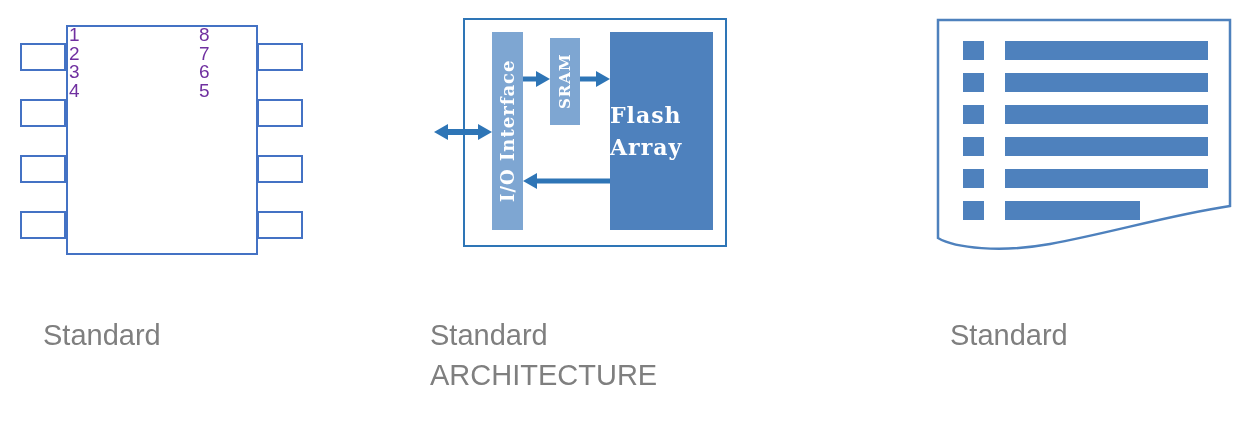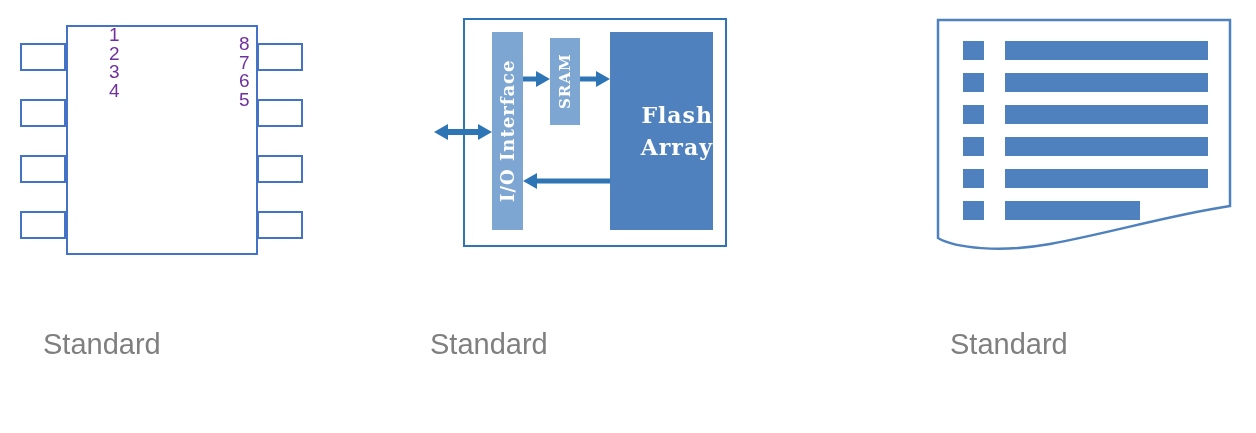--- a/index.html
+++ b/index.html
@@ -20,57 +20,56 @@
     border:2px solid var(--chip-border,#4472C4);background:#fff;
   }
   .pin.left{left:20px;}
   .pin.right{left:257px;}
   .pin.r1{top:43px;}.pin.r2{top:99px;}.pin.r3{top:155px;}.pin.r4{top:211px;}
   .pin-col{
     position:absolute;top:26px;
     font-size:19px;line-height:18.6px;
     color:var(--pin-number,#7030A0);
     white-space:pre-line;
-    padding-left:40px;
   }
   .pin-col.left{left:69px;}
-  .pin-col.right{left:199px;margin-top:9px;}
+  .pin-col.right{left:199px;}
   
   .arch-box{
     position:absolute;left:463px;top:18px;width:264px;height:229px;box-sizing:border-box;
     border:2px solid var(--arch-border,#2E75B6);background:#fff;
   }
   .block{
     position:absolute;box-sizing:border-box;
     color:#ffffff;font-family:"DejaVu Serif","Liberation Serif",serif;font-weight:bold;
   }
   .block.vertical{
     writing-mode:vertical-rl;transform:rotate(180deg);
     display:flex;align-items:center;justify-content:center;
     letter-spacing:1px;
   }
   .io-bar{left:492px;top:32px;width:31px;height:198px;background:var(--block-light,#7EA6D2);font-size:18px;}
   .sram-bar{left:550px;top:38px;width:30px;height:87px;background:var(--block-light,#7EA6D2);font-size:15px;}
   .flash-box{
     left:610px;top:32px;width:103px;height:198px;background:var(--block-dark,#4E81BD);
-    display:flex;align-items:center;justify-content:center;text-align:right;
+    display:flex;align-items:center;justify-content:center;text-align:left;
     font-size:22px;line-height:32px;letter-spacing:1px;
   }
   .arrow-svg{position:absolute;overflow:visible;}
   .arrow-svg line{stroke:var(--arrow,#2E75B6);}
   .arrow-svg polygon{fill:var(--arrow,#2E75B6);}
   
   .doc-page-svg{position:absolute;left:930px;top:14px;}
   .doc-page-svg path{fill:#ffffff;stroke:var(--doc-outline,#4E81BD);stroke-width:2.5;}
   .doc-row{position:absolute;left:963px;height:19px;display:flex;gap:21px;}
   .doc-bullet{width:21px;height:19px;background:var(--doc-fill,#4E81BD);}
   .doc-bar{height:19px;background:var(--doc-fill,#4E81BD);}
   
   .caption{
-    position:absolute;top:324px;
+    position:absolute;top:315px;
     color:var(--label-text,#7F7F7F);
     font-size:29px;line-height:40px;
   }
   .cap-pinout{left:43px;}
   .cap-arch{left:430px;}
   .cap-commands{left:950px;}
 </style>
 </head>
 <body>
 
@@ -160,18 +159,19 @@
           <div class="doc-bar" style="width: 135px;"></div>
         </div>
       </div>
   </div>
 
   <div class="caption cap-pinout">
     <div>Standard</div>
   </div>
   <div class="caption cap-arch">
     <div>Standard</div>
+    <div>ARCHITECTURE</div>
   </div>
   <div class="caption cap-commands">
     <div>Standard</div>
   </div>
 
 </div>
 
 </body></html>

